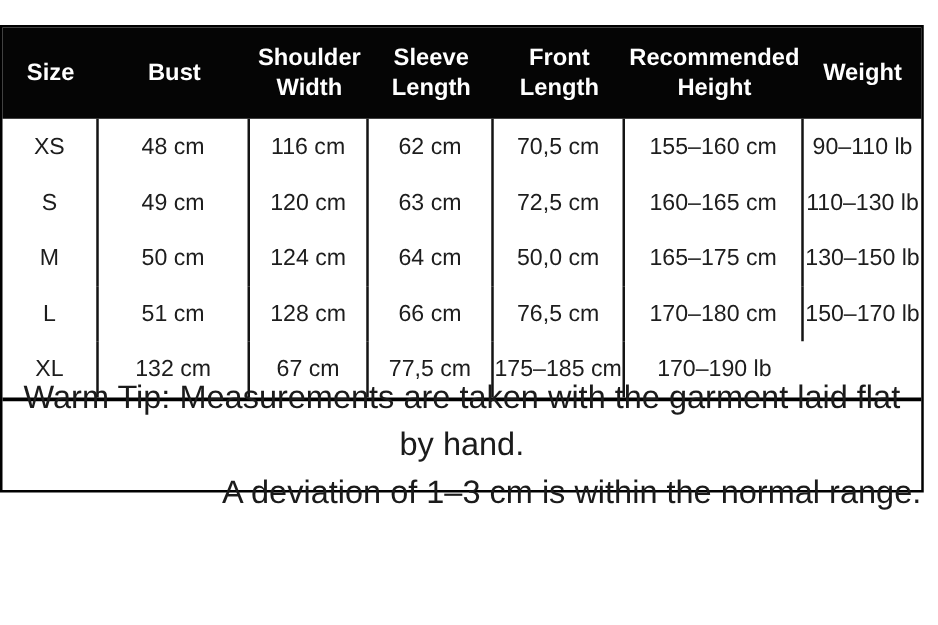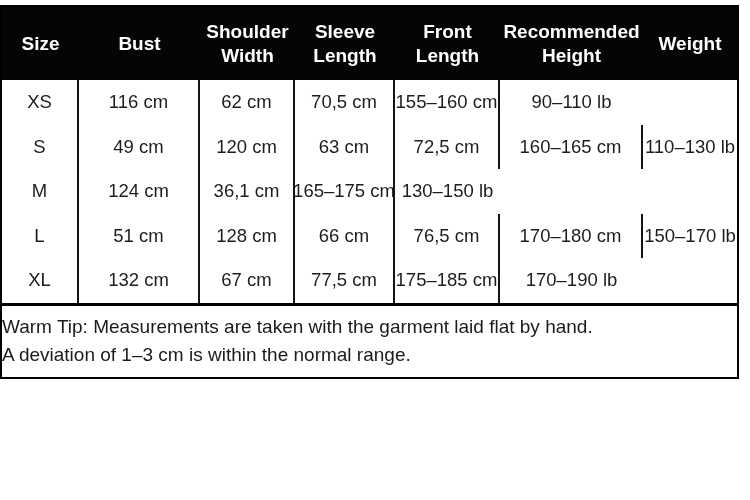--- a/index.html
+++ b/index.html
@@ -9,21 +9,21 @@
     font-family: "Liberation Sans", "DejaVu Sans", sans-serif;
   }
   .canvas {
     position: relative;
     width: 750px; height: 500px;
     background: #ffffff;
     overflow: hidden;
   }
   .size-chart {
     position: absolute;
-    left: 0; top: 5px;
+    left: 0; top: 20px;
     width: 739px;
     box-sizing: border-box;
     border: 2px solid #000000;
     background: #ffffff;
   }
   .cols {
     display: grid;
     grid-template-columns: 77px 121px 95px 100px 105px 143px 94px;
   }
   .thead {
@@ -55,23 +55,23 @@
     white-space: nowrap;
     overflow: hidden;
   }
   .cell:last-child { border-right: none; }
   .tip {
     box-sizing: border-box;
     height: 74px;
     border-top: 3px solid #000000;
     display: flex;
     flex-direction: column;
-    align-items: flex-start;
+    align-items: flex-end;
     justify-content: center;
-    font-size: 19px;
+    font-size: 26px;
     line-height: 1.45;
     color: #1b1b1b;
     text-align: center;
   }
 </style>
 </head>
 <body>
 
 <div class="canvas">
   <div class="size-chart">
@@ -83,41 +83,44 @@
       <div class="th">Sleeve Length</div>
       <div class="th">Front Length</div>
       <div class="th">Recommended Height</div>
       <div class="th">Weight</div>
     </div>
 
     <div class="tbody">
 
         <div class="trow cols">
           <div class="cell">XS</div>
+          <div class="cell">48 cm</div>
           <div class="cell">116 cm</div>
           <div class="cell">62 cm</div>
           <div class="cell">70,5 cm</div>
           <div class="cell">155–160 cm</div>
           <div class="cell">90–110 lb</div>
         </div>
 
         <div class="trow cols">
           <div class="cell">S</div>
           <div class="cell">49 cm</div>
           <div class="cell">120 cm</div>
           <div class="cell">63 cm</div>
           <div class="cell">72,5 cm</div>
           <div class="cell">160–165 cm</div>
           <div class="cell">110–130 lb</div>
         </div>
 
         <div class="trow cols">
           <div class="cell">M</div>
+          <div class="cell">50 cm</div>
           <div class="cell">124 cm</div>
-          <div class="cell">36,1 cm</div>
+          <div class="cell">64 cm</div>
+          <div class="cell">50,0 cm</div>
           <div class="cell">165–175 cm</div>
           <div class="cell">130–150 lb</div>
         </div>
 
         <div class="trow cols">
           <div class="cell">L</div>
           <div class="cell">51 cm</div>
           <div class="cell">128 cm</div>
           <div class="cell">66 cm</div>
           <div class="cell">76,5 cm</div>

